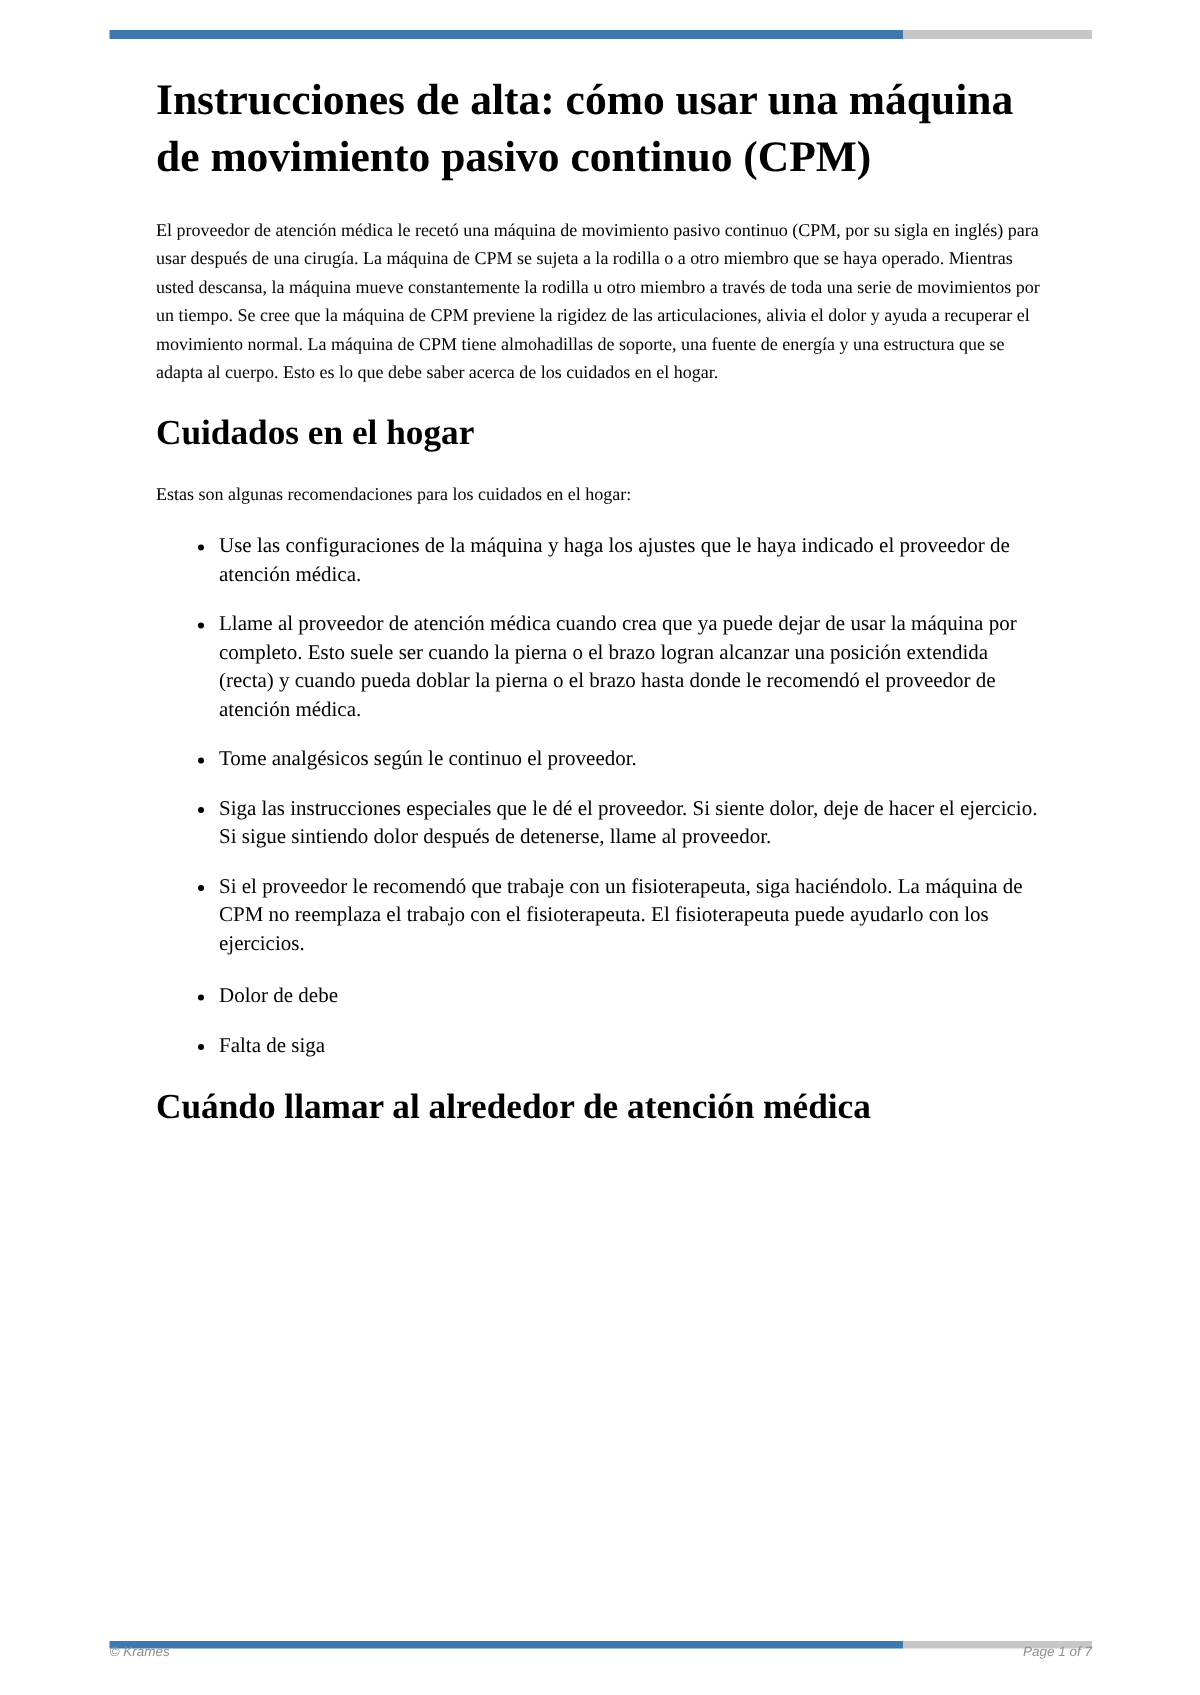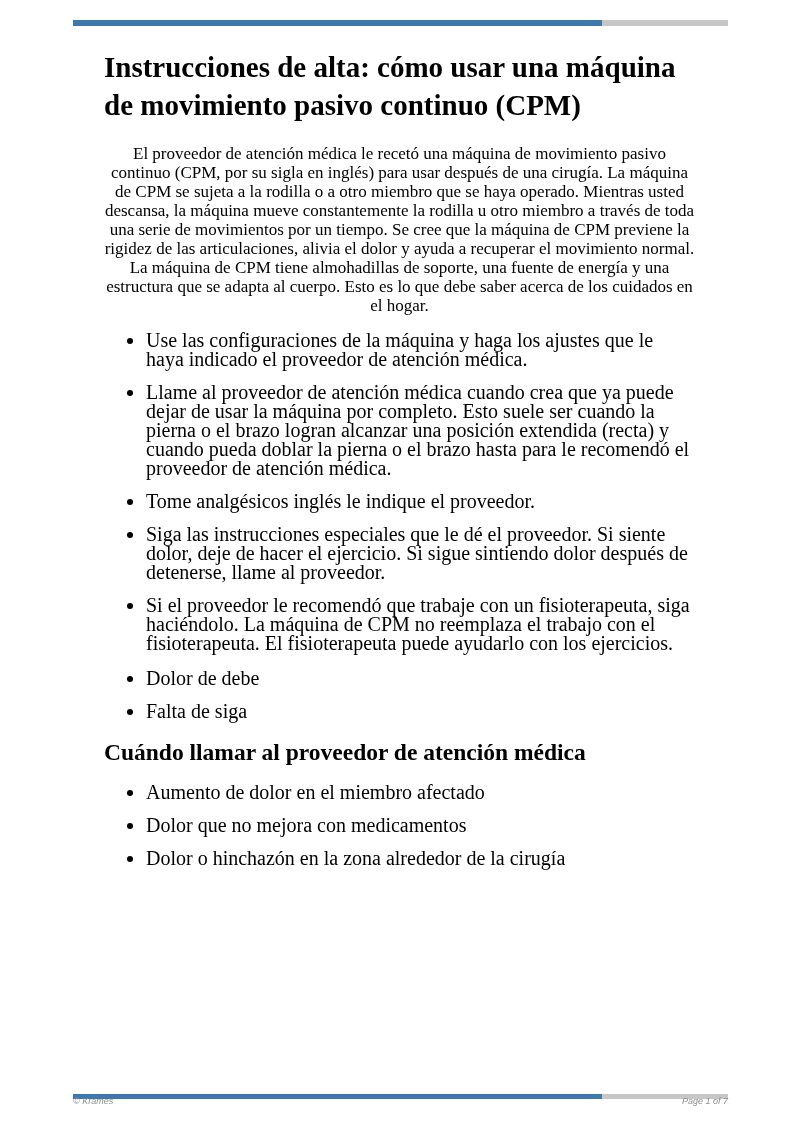--- a/index.html
+++ b/index.html
@@ -31,38 +31,37 @@
   }
   h1 {
     margin: 0 0 20px 0;
     font-size: 29px;
     line-height: 38px;
     font-weight: bold;
     letter-spacing: 0px;
   }
   p.body-text {
     margin: 0 0 16px 0;
-    font-size: 17px;
+    font-size: 12px;
     line-height: 19px;
-    text-align: center;
   }
   h2 {
     margin: 8px 0 16px 0;
     font-size: 23.5px;
     line-height: 30px;
     font-weight: bold;
   }
   ul {
     margin: 0 0 16px 0;
     padding: 0 0 0 42px;
     list-style: disc;
   }
   li {
     margin: 0 0 14px 0;
-    font-size: 20px;
+    font-size: 14px;
     line-height: 19px;
   }
   .footer-row {
     position: absolute;
     left: 73px;
     top: 1096px;
     width: 655px;
     display: flex;
     justify-content: space-between;
     font-family: "Liberation Sans", sans-serif;
@@ -80,39 +79,36 @@
     <div class="blue" style="background:#3e79ae;"></div>
     <div class="gray" style="background:#c7c7c7;"></div>
   </div>
 
   <div class="content">
 
     <h1>Instrucciones de alta: cómo usar una máquina de movimiento pasivo continuo (CPM)</h1>
 
     <p class="body-text">El proveedor de atención médica le recetó una máquina de movimiento pasivo continuo (CPM, por su sigla en inglés) para usar después de una cirugía. La máquina de CPM se sujeta a la rodilla o a otro miembro que se haya operado. Mientras usted descansa, la máquina mueve constantemente la rodilla u otro miembro a través de toda una serie de movimientos por un tiempo. Se cree que la máquina de CPM previene la rigidez de las articulaciones, alivia el dolor y ayuda a recuperar el movimiento normal. La máquina de CPM tiene almohadillas de soporte, una fuente de energía y una estructura que se adapta al cuerpo. Esto es lo que debe saber acerca de los cuidados en el hogar.</p>
 
+    <h2>Cuidados en el hogar</h2>
+    <p class="body-text">Estas son algunas recomendaciones para los cuidados en el hogar:</p>
     <ul>
       <li>Use las configuraciones de la máquina y haga los ajustes que le haya indicado el proveedor de atención médica.</li>
-      <li>Llame al proveedor de atención médica cuando crea que ya puede dejar de usar la máquina por completo. Esto suele ser cuando la pierna o el brazo logran alcanzar una posición extendida (recta) y cuando pueda doblar la pierna o el brazo hasta para le recomendó el proveedor de atención médica.</li>
-      <li>Tome analgésicos inglés le indique el proveedor.</li>
+      <li>Llame al proveedor de atención médica cuando crea que ya puede dejar de usar la máquina por completo. Esto suele ser cuando la pierna o el brazo logran alcanzar una posición extendida (recta) y cuando pueda doblar la pierna o el brazo hasta donde le recomendó el proveedor de atención médica.</li>
+      <li>Tome analgésicos según le continuo el proveedor.</li>
       <li>Siga las instrucciones especiales que le dé el proveedor. Si siente dolor, deje de hacer el ejercicio. Si sigue sintiendo dolor después de detenerse, llame al proveedor.</li>
       <li>Si el proveedor le recomendó que trabaje con un fisioterapeuta, siga haciéndolo. La máquina de CPM no reemplaza el trabajo con el fisioterapeuta. El fisioterapeuta puede ayudarlo con los ejercicios.</li>
     </ul>
 
     <ul>
       <li>Dolor de debe</li>
       <li>Falta de siga</li>
     </ul>
 
-    <h2>Cuándo llamar al proveedor de atención médica</h2>
-    <ul>
-      <li>Aumento de dolor en el miembro afectado</li>
-      <li>Dolor que no mejora con medicamentos</li>
-      <li>Dolor o hinchazón en la zona alrededor de la cirugía</li>
-    </ul>
+    <h2>Cuándo llamar al alrededor de atención médica</h2>
 
   </div>
 
   <div class="rule rule-bottom">
     <div class="blue" style="background:#3e79ae;"></div>
     <div class="gray" style="background:#c7c7c7;"></div>
   </div>
 
   <div class="footer-row">
     <span>© Krames</span>

